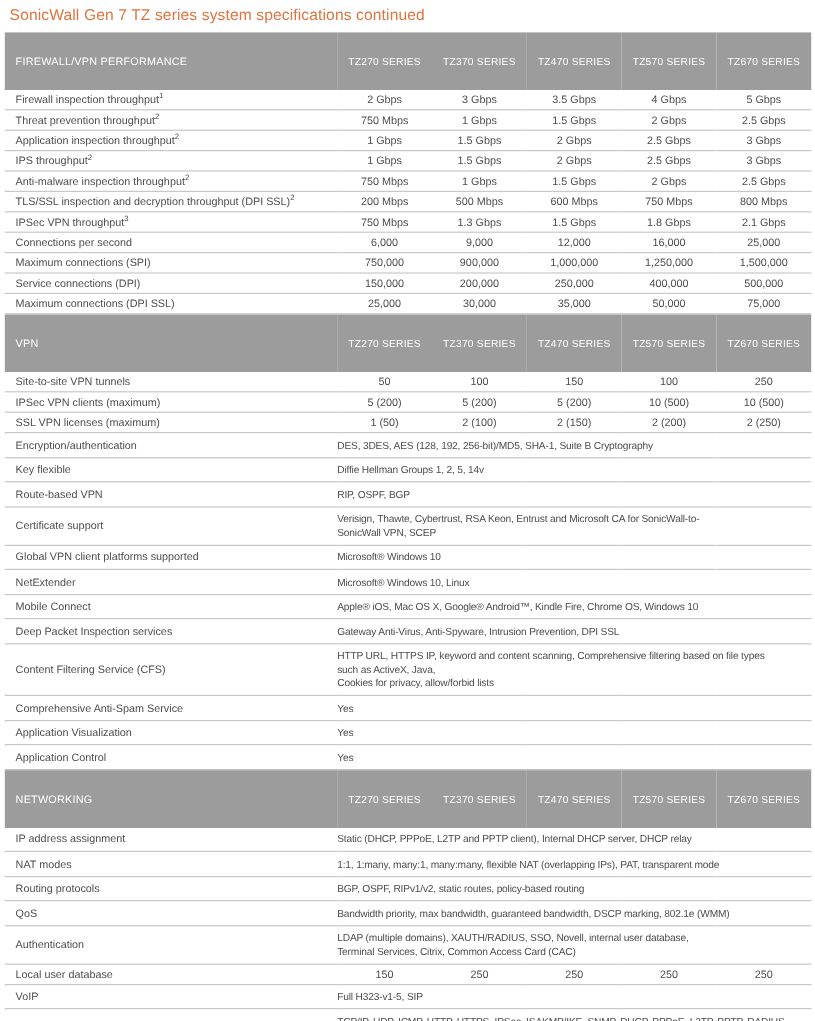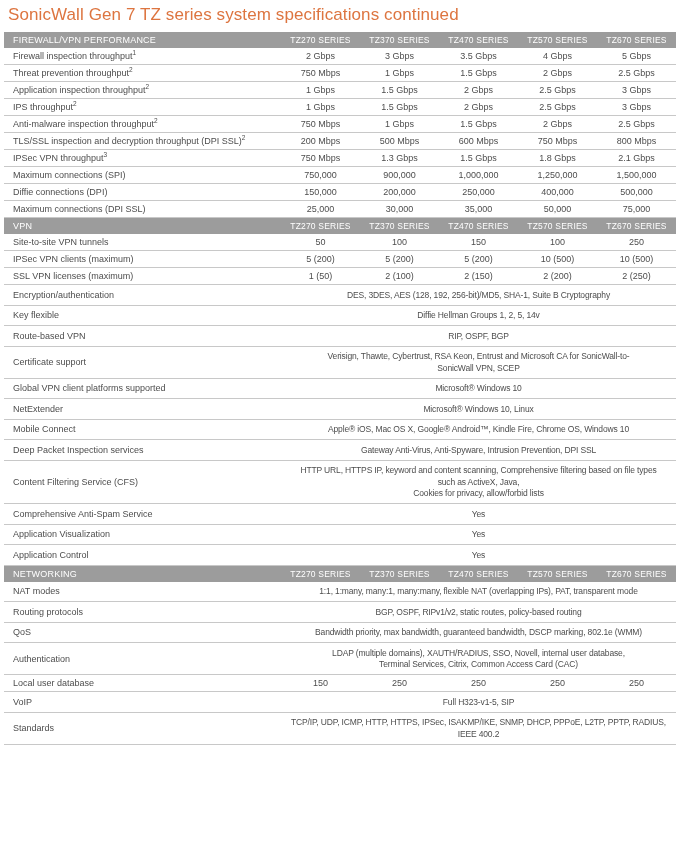--- a/index.html
+++ b/index.html
@@ -11,40 +11,40 @@
     --bottombar:#d9d9d9;
   }
   *{box-sizing:border-box;}
   html,body{margin:0;padding:0;}
   body{
     width:679px;height:851px;overflow:hidden;background:#ffffff;
     font-family:"Liberation Sans",sans-serif;color:var(--text);
   }
   .page-title{
     color:var(--accent);
-    font-size:17px;
+    font-size:13px;
     font-weight:400;
     margin:5px 16px 7px 8px;
     letter-spacing:0.1px;
   }
   table.spec{
     border-collapse:collapse;
     table-layout:fixed;
     width:672px;
     margin-left:4px;
   }
   col.lbl{width:277px;}
   col.val{width:79px;}
   tr.section-header td{
     background:var(--header-bg);
     color:var(--header-fg);
     font-size:8.5px;
     font-weight:400;
     letter-spacing:0.2px;
-    padding:3px 0;
+    padding:19px 0;
     text-align:center;
     white-space:nowrap;
   }
   tr.section-header td.sec-name{
     text-align:left;
     padding-left:9px;
     font-size:9px;
   }
   td{vertical-align:middle;}
   tr.spec-row td{
@@ -59,21 +59,20 @@
   }
   tr.spec-row td.row-label sup{
     font-size:6.5px;
     line-height:0;
   }
   tr.spec-row td.val{
     text-align:center;
     white-space:nowrap;
   }
   tr.spec-row td.merged{
-    text-align:center;
     white-space:pre-line;
     font-size:8.5px;
     letter-spacing:-0.15px;
     padding:4.5px 0 3.5px 0;
     line-height:11.5px;
   }
 </style>
 </head>
 <body>
 
@@ -147,29 +146,37 @@
       </tr>
       <tr class="spec-row">
         <td class="row-label">IPSec VPN throughput<sup>3</sup></td>
         <td class="val">750 Mbps</td>
         <td class="val">1.3 Gbps</td>
         <td class="val">1.5 Gbps</td>
         <td class="val">1.8 Gbps</td>
         <td class="val">2.1 Gbps</td>
       </tr>
       <tr class="spec-row">
+        <td class="row-label">Connections per second</td>
+        <td class="val">6,000</td>
+        <td class="val">9,000</td>
+        <td class="val">12,000</td>
+        <td class="val">16,000</td>
+        <td class="val">25,000</td>
+      </tr>
+      <tr class="spec-row">
         <td class="row-label">Maximum connections (SPI)</td>
         <td class="val">750,000</td>
         <td class="val">900,000</td>
         <td class="val">1,000,000</td>
         <td class="val">1,250,000</td>
         <td class="val">1,500,000</td>
       </tr>
       <tr class="spec-row">
-        <td class="row-label">Diffie connections (DPI)</td>
+        <td class="row-label">Service connections (DPI)</td>
         <td class="val">150,000</td>
         <td class="val">200,000</td>
         <td class="val">250,000</td>
         <td class="val">400,000</td>
         <td class="val">500,000</td>
       </tr>
       <tr class="spec-row">
         <td class="row-label">Maximum connections (DPI SSL)</td>
         <td class="val">25,000</td>
         <td class="val">30,000</td>
@@ -262,20 +269,24 @@
       </tr>
       <tr class="section-header">
         <td class="sec-name">NETWORKING</td>
         <td>TZ270 SERIES</td>
         <td>TZ370 SERIES</td>
         <td>TZ470 SERIES</td>
         <td>TZ570 SERIES</td>
         <td>TZ670 SERIES</td>
       </tr>
       <tr class="spec-row">
+        <td class="row-label">IP address assignment</td>
+        <td class="merged" colspan="5">Static (DHCP, PPPoE, L2TP and PPTP client), Internal DHCP server, DHCP relay</td>
+      </tr>
+      <tr class="spec-row">
         <td class="row-label">NAT modes</td>
         <td class="merged" colspan="5">1:1, 1:many, many:1, many:many, flexible NAT (overlapping IPs), PAT, transparent mode</td>
       </tr>
       <tr class="spec-row">
         <td class="row-label">Routing protocols</td>
         <td class="merged" colspan="5">BGP, OSPF, RIPv1/v2, static routes, policy-based routing</td>
       </tr>
       <tr class="spec-row">
         <td class="row-label">QoS</td>
         <td class="merged" colspan="5">Bandwidth priority, max bandwidth, guaranteed bandwidth, DSCP marking, 802.1e (WMM)</td>

